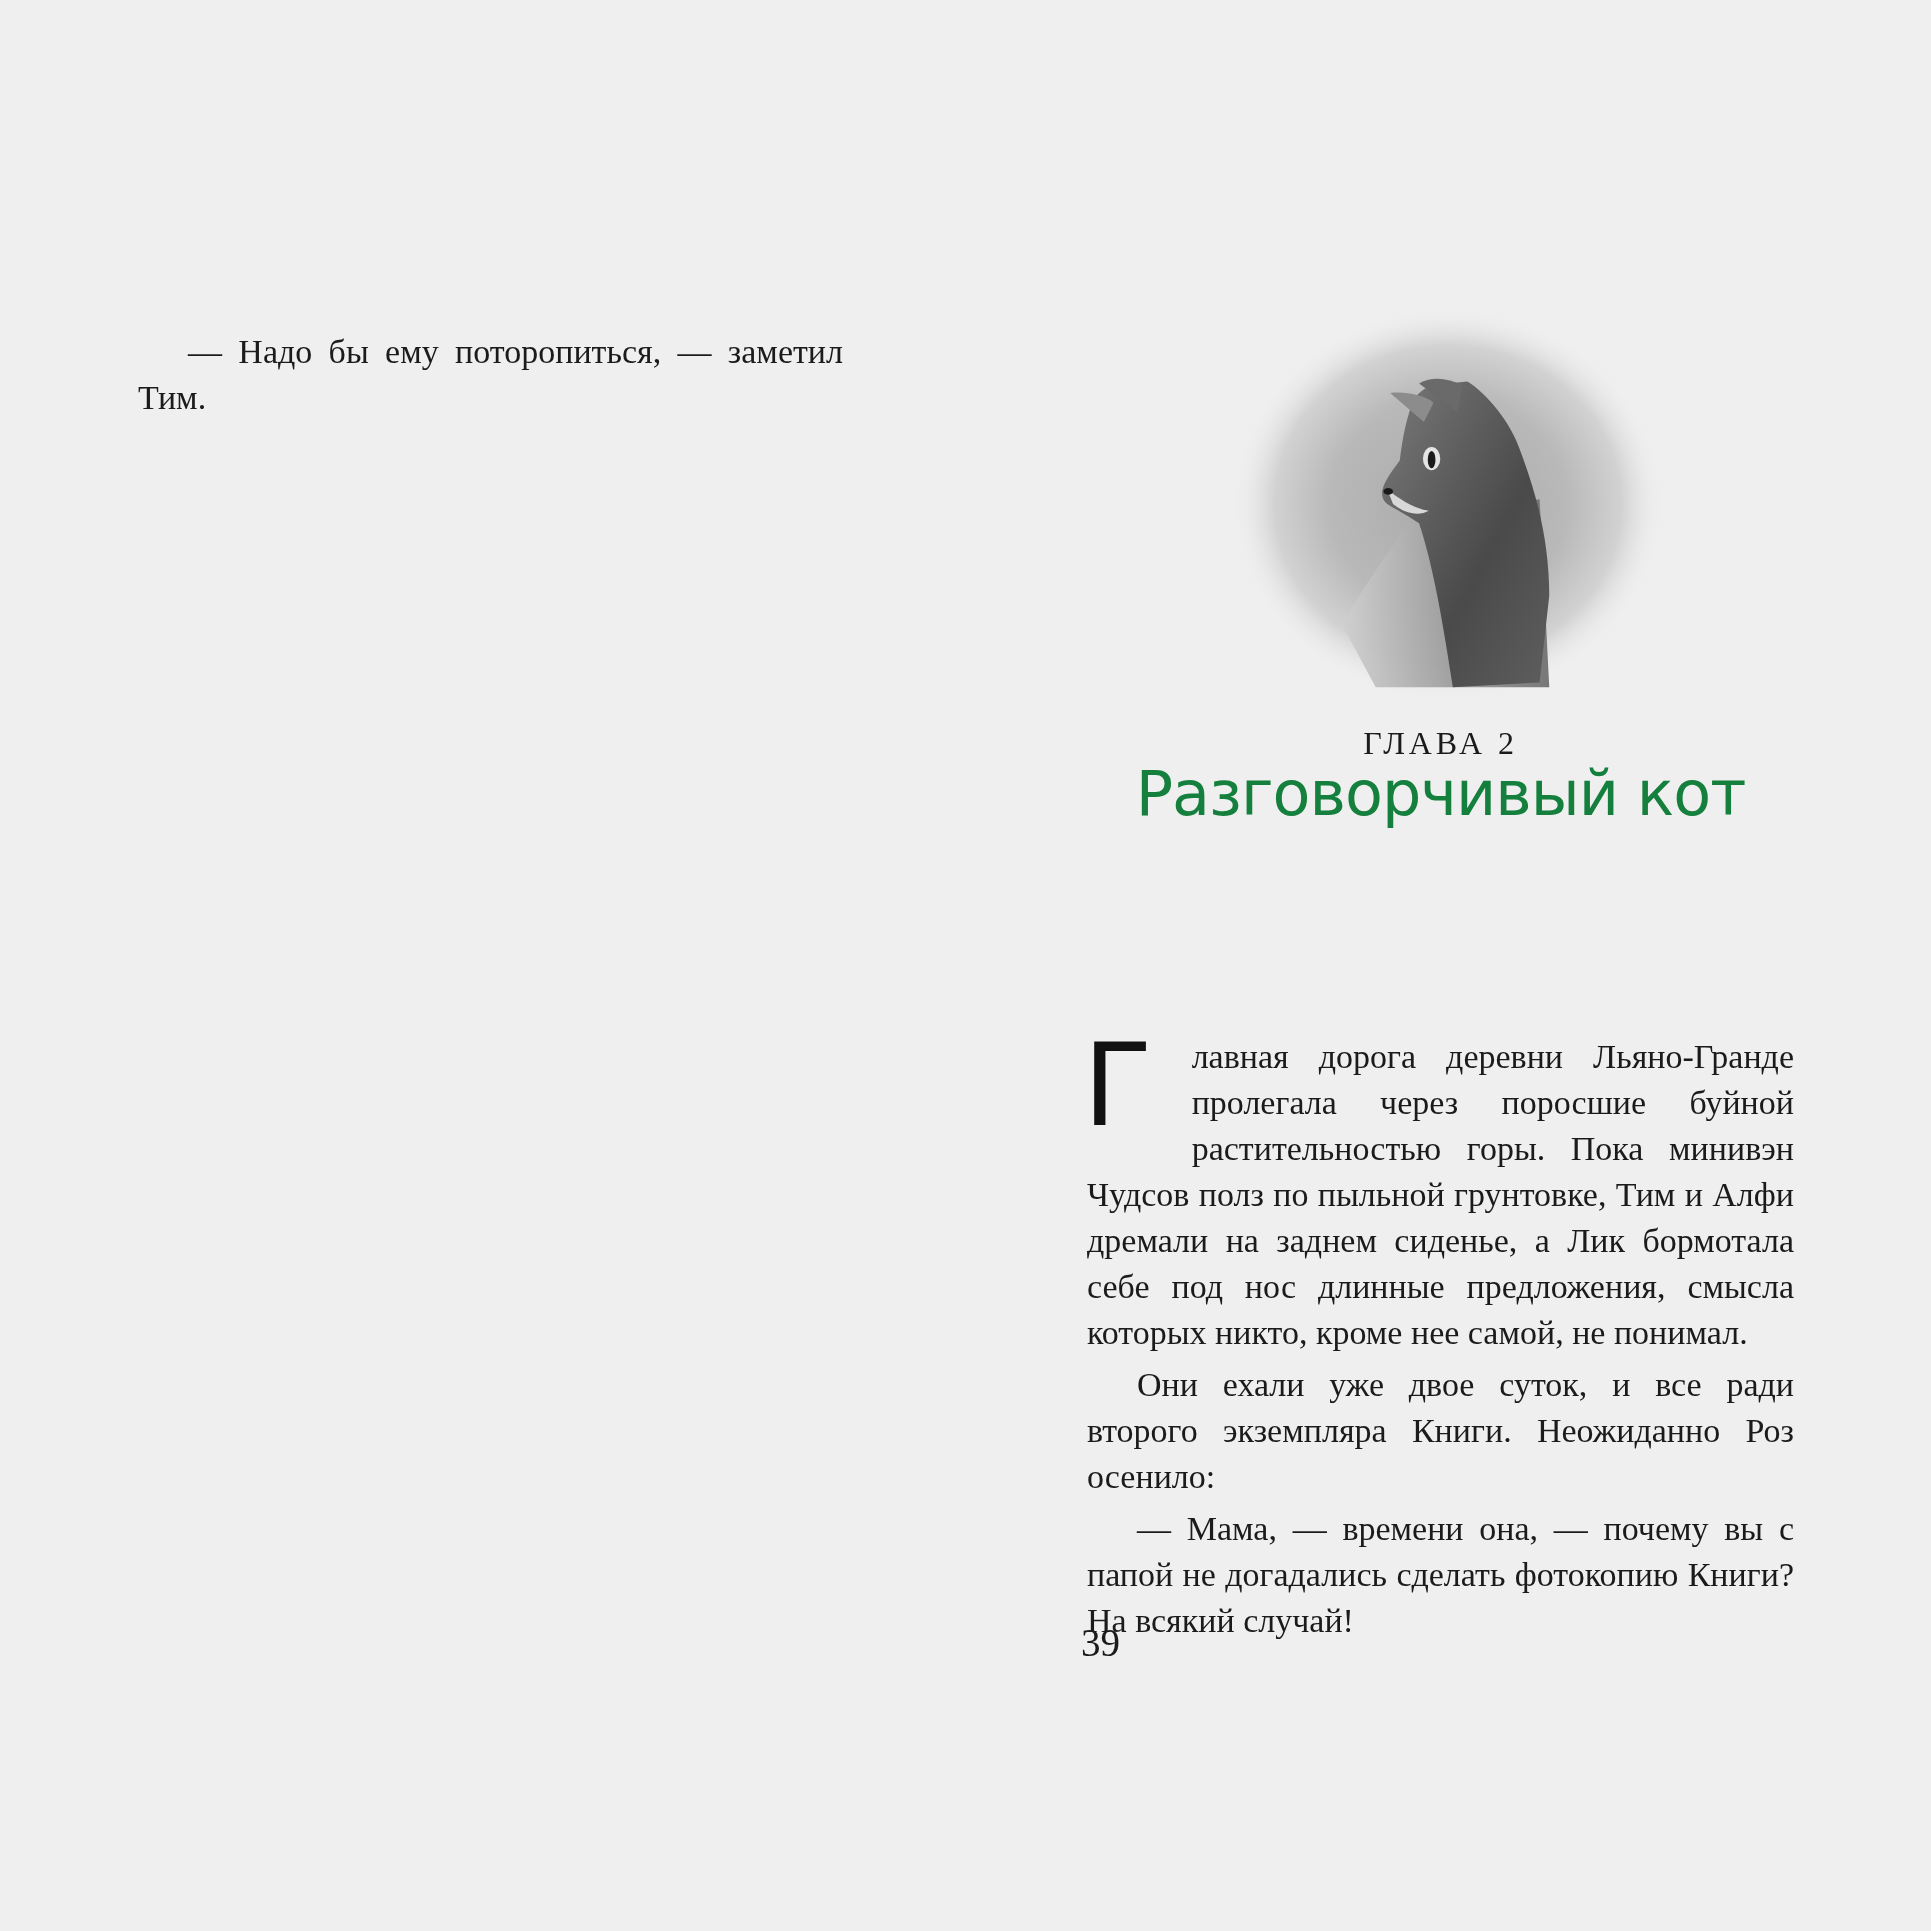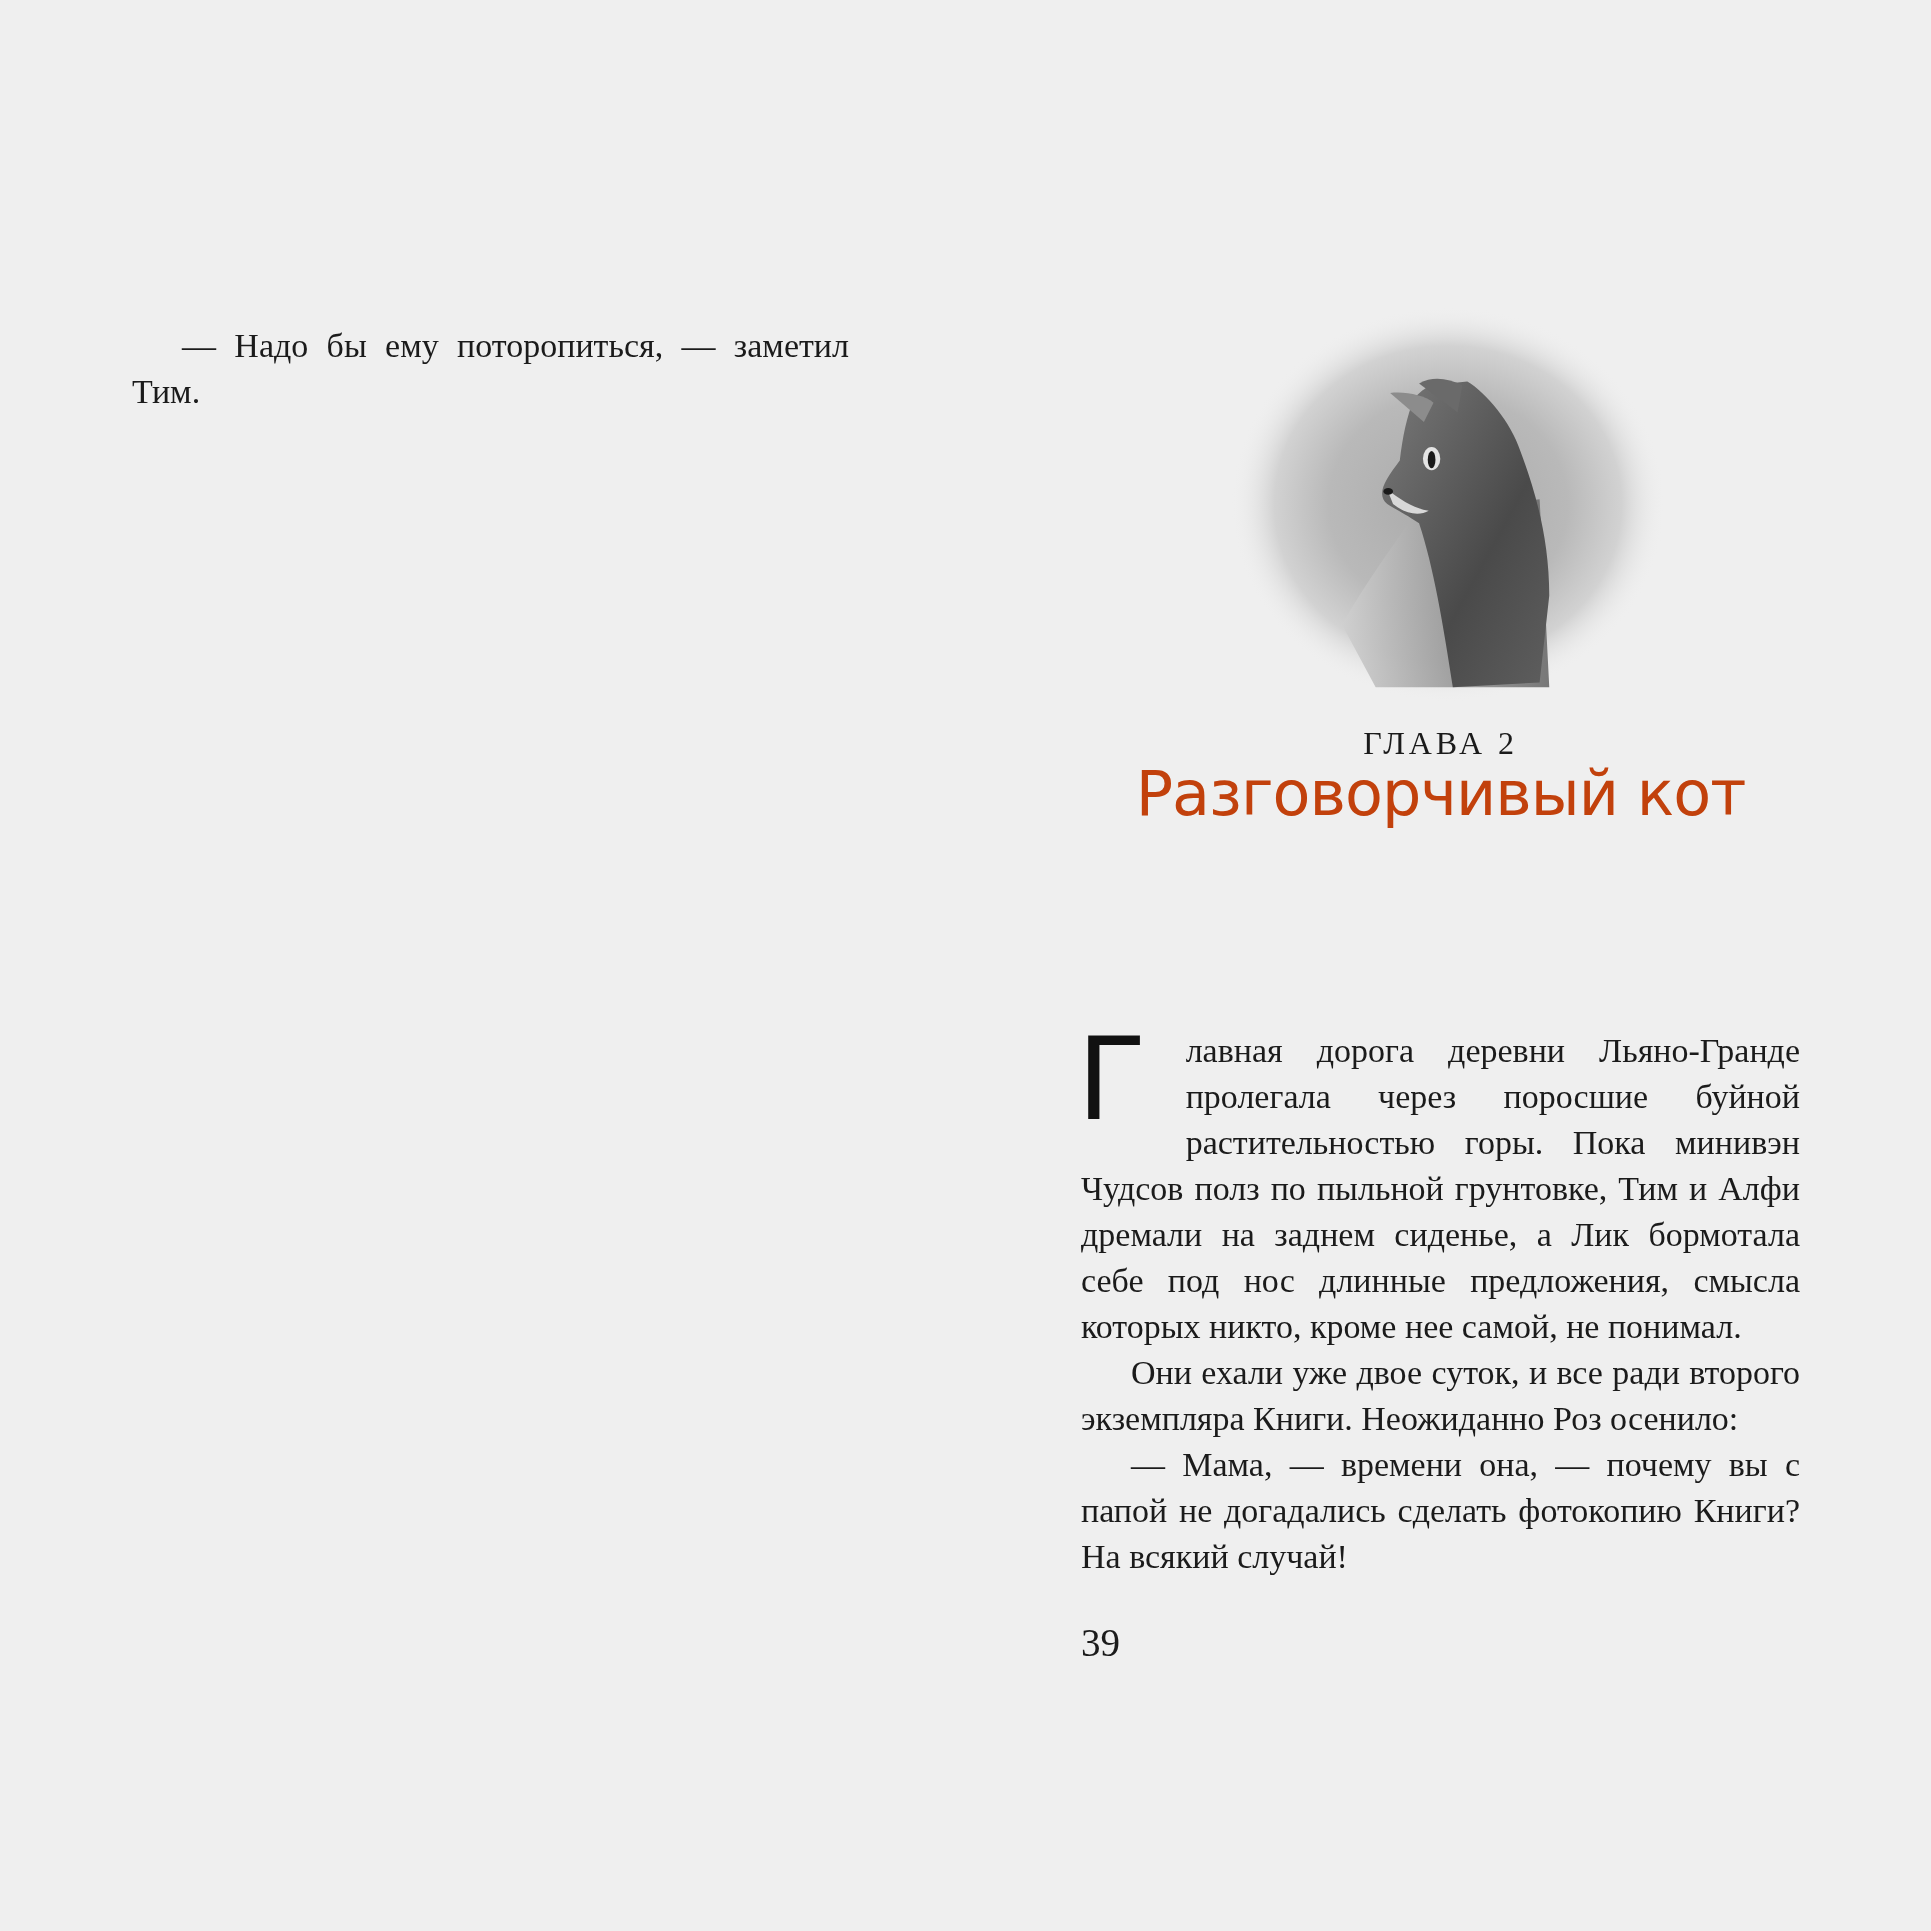--- a/index.html
+++ b/index.html
@@ -17,21 +17,21 @@
     width: 717px;
   }
   .page-right {
     position: absolute;
     left: 1081px; top: 12px;
     width: 719px; height: 1931px;
   }
   .para {
     font-size: 34px;
     line-height: 46px;
-    margin: 0;
+    margin: 6px;
     text-align: justify;
     text-align-last: left;
   }
   .para.indent { text-indent: 50px; }
   .illustration {
     position: absolute;
     left: 150px; top: 294px;
     width: 434px; height: 396px;
   }
   .chapter-label {
@@ -44,21 +44,21 @@
     font-variant: small-caps;
   }
   .chapter-title {
     position: absolute;
     left: 0; width: 719px;
     top: 745px;
     text-align: center;
     font-family: "DejaVu Sans", "Liberation Sans", sans-serif;
     font-size: 62px;
     letter-spacing: -1px;
-    color: #c2410c;
+    color: #15803d;
   }
   .body-right {
     position: absolute;
     left: 0; top: 1016px;
     width: 719px;
   }
   .dropcap {
     float: left;
     font-family: "DejaVu Sans", "Liberation Sans", sans-serif;
     font-size: 114px;

